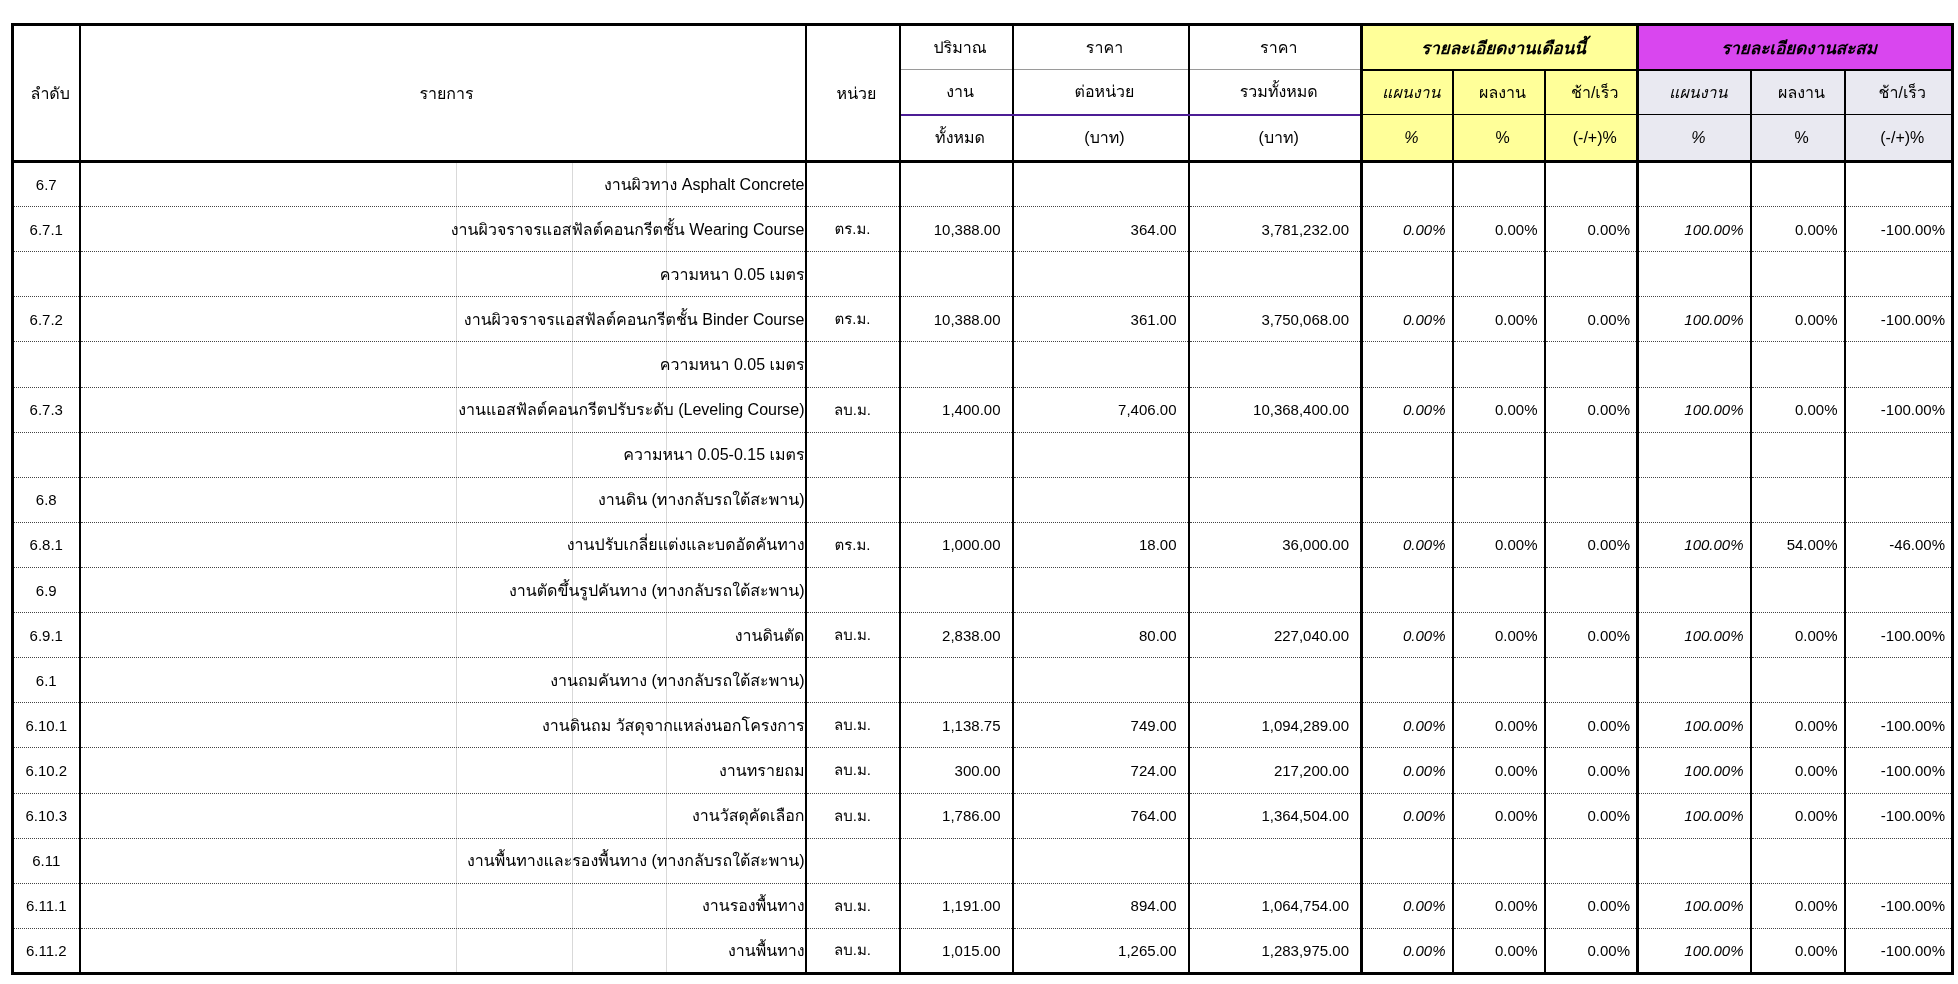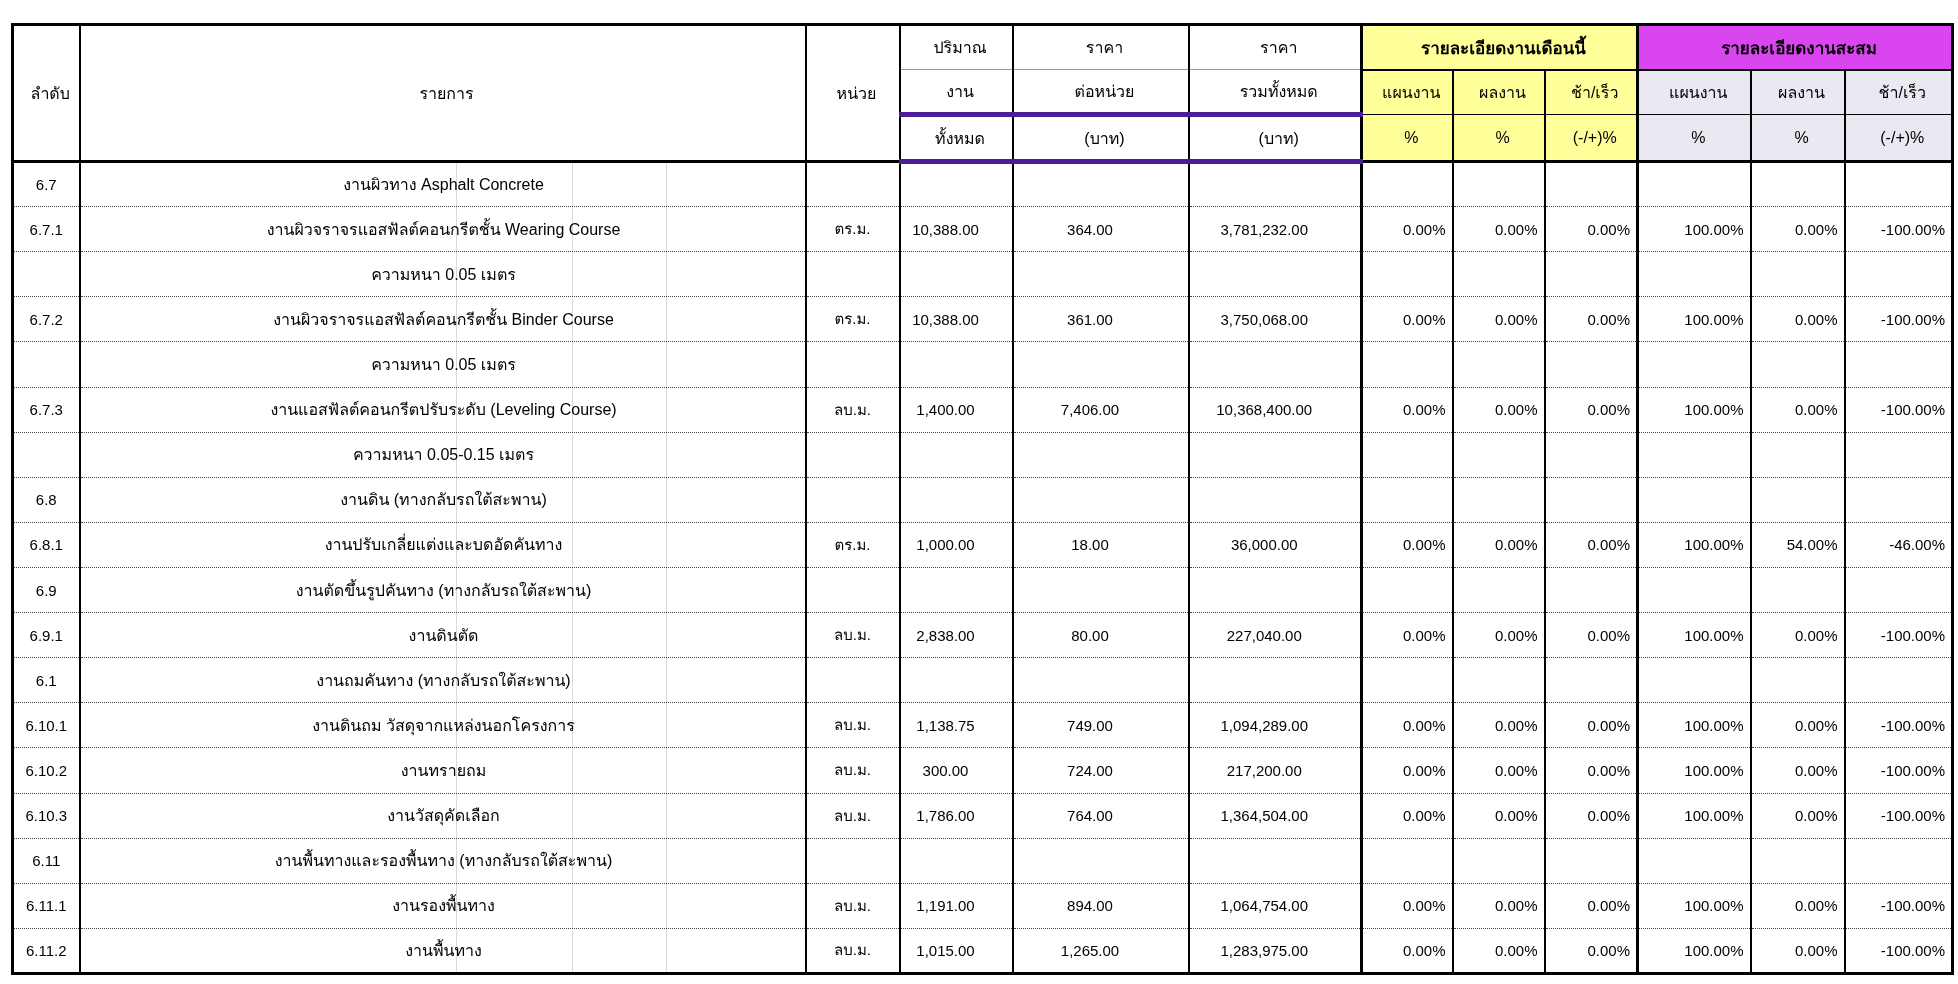--- a/index.html
+++ b/index.html
@@ -21,42 +21,42 @@
   col.c-cact { width: 94px; }
   col.c-cdiff { width: 108px; }
 
   th, td { border-left: 2px solid #000; border-right: 2px solid #000;
     font-weight: normal; font-size: 16px; overflow: hidden; white-space: nowrap; }
 
   
   thead tr { height: 45px; }
   thead tr.r3 { height: 47px; margin-left: 43px; }
   thead th { text-align: center; vertical-align: middle; background: #fff; padding-left: 8px; }
-  thead th.stack { border-top: 1px solid #9a9a9a; border-bottom: 5px solid #4c1d95; }
+  thead th.stack { border-top: 1px solid #9a9a9a; border-bottom: 2px solid #4c1d95; }
   thead th.group { font-weight: bold; font-size: 17px; border-bottom: 2px solid #000; }
   thead th.sub { border-top: 1px solid #000; border-bottom: 1px solid #000; }
   thead tr.r1 th { border-top: 2px solid #000; }
   thead { border-bottom: 3px solid #000; }
 
   
   tbody tr { height: 45px; }
   tbody td { border-top: 1px dotted #444; border-bottom: 1px dotted #444;
     vertical-align: middle; font-size: 16px; }
   tbody td.no { text-align: center; font-size: 15px; }
-  tbody td.item { text-align: center; padding-left: 2px;
+  tbody td.item { text-align: right; padding-left: 2px;
     background-image: linear-gradient(#d9d9d9,#d9d9d9), linear-gradient(#d9d9d9,#d9d9d9),
       linear-gradient(#d9d9d9,#d9d9d9);
     background-repeat: no-repeat, no-repeat, no-repeat;
     background-size: 1px 100%, 1px 100%, 1px 100%;
     background-position: 375px 0, 491px 0, 585px 0; }
   tbody td.unit { text-align: center; font-size: 15px; }
-  tbody td.num { text-align: center; padding-right: 21px; font-size: 15px; }
+  tbody td.num { text-align: right; padding-right: 11px; font-size: 15px; }
   tbody td.pct { text-align: right; padding-right: 6px; font-size: 15px; }
   tbody tr.section td.no, tbody tr.section td.item { font-weight: normal; }
-  td.gb, th.gb { border-left: 3px solid #000; }
+  td.gb, th.gb { border-left: 3px solid #000; font-style: italic; }
   td.last, th.last { border-right: 3px solid #000; }
 </style>
 </head>
 <body>
 
 <div class="sheet">
   <table>
     <colgroup>
       <col class="c-no">
         <col class="c-item">

